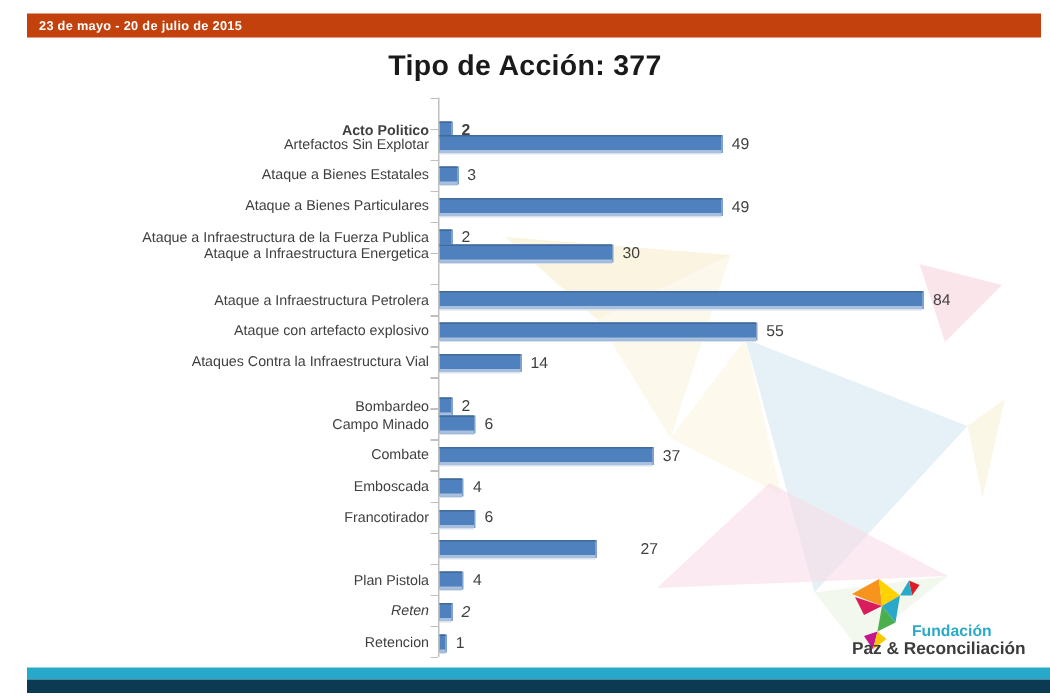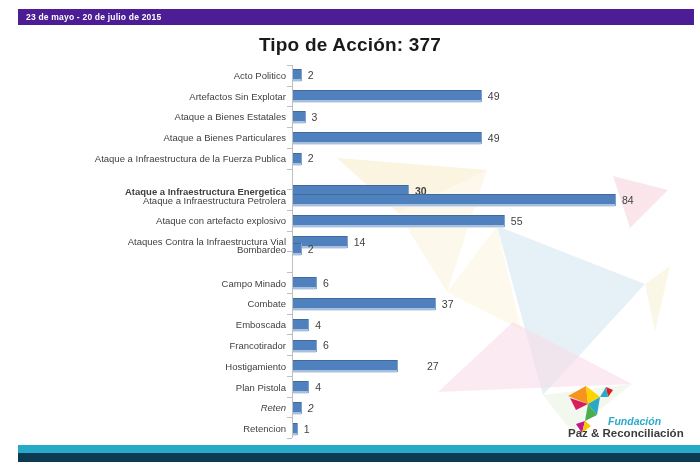--- a/index.html
+++ b/index.html
@@ -3,21 +3,21 @@
 <meta charset="utf-8">
 <style>
   html,body{margin:0;padding:0;background:#ffffff;}
   .stage{
     position:relative;width:700px;height:466px;background:#ffffff;
     font-family:"Liberation Sans",sans-serif;overflow:hidden;
   }
   
   .date-banner{
     position:absolute;left:18px;top:9px;width:676px;height:16px;
-    background:#4c1d95;color:#ffffff;font-size:8.5px;font-weight:bold;
+    background:#c2410c;color:#ffffff;font-size:8.5px;font-weight:bold;
     line-height:16px;padding-left:8px;box-sizing:border-box;letter-spacing:.2px;
   }
   
   .chart-title{
     position:absolute;left:0;top:34px;width:700px;text-align:center;
     font-size:19px;font-weight:bold;color:#1a1a1a;letter-spacing:.2px;
   }
   
   .watermark{position:absolute;left:0;top:0;width:700px;height:466px;z-index:0;}
   
@@ -41,21 +41,21 @@
   .val-label{
     position:absolute;top:0;height:100%;display:flex;align-items:center;
     font-size:10.5px;color:#3F3F3F;
   }
   
   .strip-cyan{position:absolute;left:18px;top:445px;width:682px;height:8px;background:#27A9C9;z-index:3;}
   .strip-navy{position:absolute;left:18px;top:453px;width:682px;height:9px;background:#0D3A53;z-index:3;}
   
   .logo{position:absolute;left:556px;top:384px;width:140px;height:58px;z-index:4;}
   .logo-bird{position:absolute;left:6px;top:0px;}
-  .logo-line1{position:absolute;left:52px;top:31px;font-size:10.5px;font-weight:bold;color:#2AAAC9;font-style:italic;}
+  .logo-line1{position:absolute;left:52px;top:31px;font-size:10.5px;font-weight:bold;color:#2AAAC9;}
   .logo-line2{position:absolute;left:12px;top:43px;font-size:11.5px;font-weight:bold;color:#3C3C3C;white-space:nowrap;text-align:center;}
 </style>
 </head>
 <body>
 
 <div class="stage">
 
   <svg class="watermark" viewBox="0 0 700 466" aria-hidden="true">
     <polygon points="337,158 487,170 398,213" fill="#F6E9C4" opacity="0.50"></polygon>
     <polygon points="398,213 487,170 447,292" fill="#F9EFD3" opacity="0.45"></polygon>
@@ -69,21 +69,21 @@
 
   <div class="date-banner">
     <span>23 de mayo - 20 de julio de 2015</span>
   </div>
 
   <div class="chart-title">Tipo de Acción: 377</div>
 
   <div class="axis-ticks"></div>
   <div class="axis-line"></div>
   <div id="chart">
-      <div class="row" style="top: 0px; height: 20.78px;">
+      <div class="row" style="top: 12px; height: 20.78px; font-weight: bold;">
         <div class="cat-label">Acto Politico</div>
         <div class="bar" style="width: 7.7px; top: 4.4px;"></div>
         <div class="val-label" style="left: 307.7px;">2</div>
       </div>
       <div class="row" style="top: 20.78px; height: 20.78px;">
         <div class="cat-label">Artefactos Sin Explotar</div>
         <div class="bar" style="width: 187.8px; top: 4.4px;"></div>
         <div class="val-label" style="left: 487.8px;">49</div>
       </div>
       <div class="row" style="top: 41.56px; height: 20.78px; padding-left: 48px;">
@@ -94,41 +94,41 @@
       <div class="row" style="top: 62.33px; height: 20.78px;">
         <div class="cat-label">Ataque a Bienes Particulares</div>
         <div class="bar" style="width: 187.8px; top: 4.4px;"></div>
         <div class="val-label" style="left: 487.8px;">49</div>
       </div>
       <div class="row" style="top: 83.11px; height: 20.78px;">
         <div class="cat-label">Ataque a Infraestructura de la Fuerza Publica</div>
         <div class="bar" style="width: 7.7px; top: 4.4px;"></div>
         <div class="val-label" style="left: 307.7px;">2</div>
       </div>
-      <div class="row" style="top: 116px; height: 20.78px; font-weight: bold;">
+      <div class="row" style="top: 94px; height: 20.78px;">
         <div class="cat-label">Ataque a Infraestructura Energetica</div>
         <div class="bar" style="width: 115px; top: 4.4px;"></div>
         <div class="val-label" style="left: 415px;">30</div>
       </div>
       <div class="row" style="top: 124.67px; height: 20.78px;">
         <div class="cat-label">Ataque a Infraestructura Petrolera</div>
         <div class="bar" style="width: 322px; top: 4.4px;"></div>
         <div class="val-label" style="left: 622px;">84</div>
       </div>
       <div class="row" style="top: 145.44px; height: 20.78px;">
         <div class="cat-label">Ataque con artefacto explosivo</div>
         <div class="bar" style="width: 210.8px; top: 4.4px;"></div>
         <div class="val-label" style="left: 510.8px;">55</div>
       </div>
       <div class="row" style="top: 166.22px; height: 20.78px;">
         <div class="cat-label">Ataques Contra la Infraestructura Vial</div>
         <div class="bar" style="width: 53.7px; top: 4.4px;"></div>
         <div class="val-label" style="left: 353.7px;">14</div>
       </div>
-      <div class="row" style="top: 174px; height: 20.78px;">
+      <div class="row" style="top: 196px; height: 20.78px;">
         <div class="cat-label">Bombardeo</div>
         <div class="bar" style="width: 7.7px; top: 4.4px;"></div>
         <div class="val-label" style="left: 307.7px;">2</div>
       </div>
       <div class="row" style="top: 207.78px; height: 20.78px;">
         <div class="cat-label">Campo Minado</div>
         <div class="bar" style="width: 23px; top: 4.4px;"></div>
         <div class="val-label" style="left: 323px;">6</div>
       </div>
       <div class="row" style="top: 228.56px; height: 20.78px;">
@@ -140,21 +140,20 @@
         <div class="cat-label">Emboscada</div>
         <div class="bar" style="width: 15.3px; top: 4.4px;"></div>
         <div class="val-label" style="left: 315.3px;">4</div>
       </div>
       <div class="row" style="top: 270.11px; height: 20.78px;">
         <div class="cat-label">Francotirador</div>
         <div class="bar" style="width: 23px; top: 4.4px;"></div>
         <div class="val-label" style="left: 323px;">6</div>
       </div>
       <div class="row" style="top: 290.89px; height: 20.78px;">
-        <div class="cat-label">Hostigamiento</div>
         <div class="bar" style="width: 103.5px; top: 4.4px;"></div>
         <div class="val-label" style="left: 427px;">27</div>
       </div>
       <div class="row" style="top: 311.67px; height: 20.78px;">
         <div class="cat-label">Plan Pistola</div>
         <div class="bar" style="width: 15.3px; top: 4.4px;"></div>
         <div class="val-label" style="left: 315.3px;">4</div>
       </div>
       <div class="row" style="top: 332.44px; height: 20.78px; font-style: italic;">
         <div class="cat-label">Reten</div>

